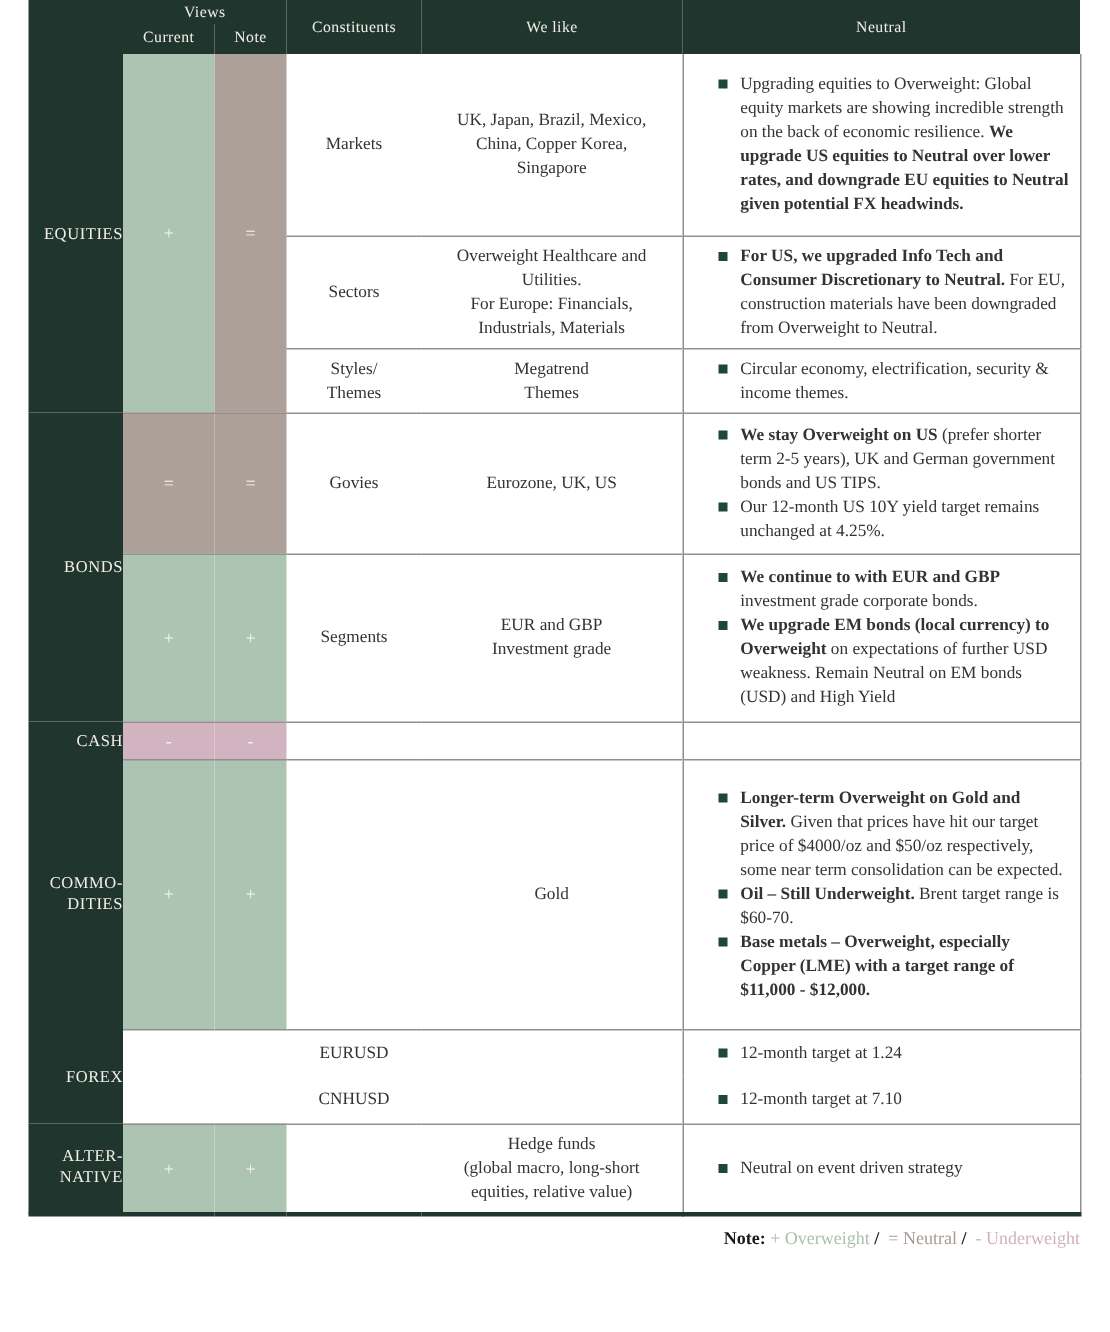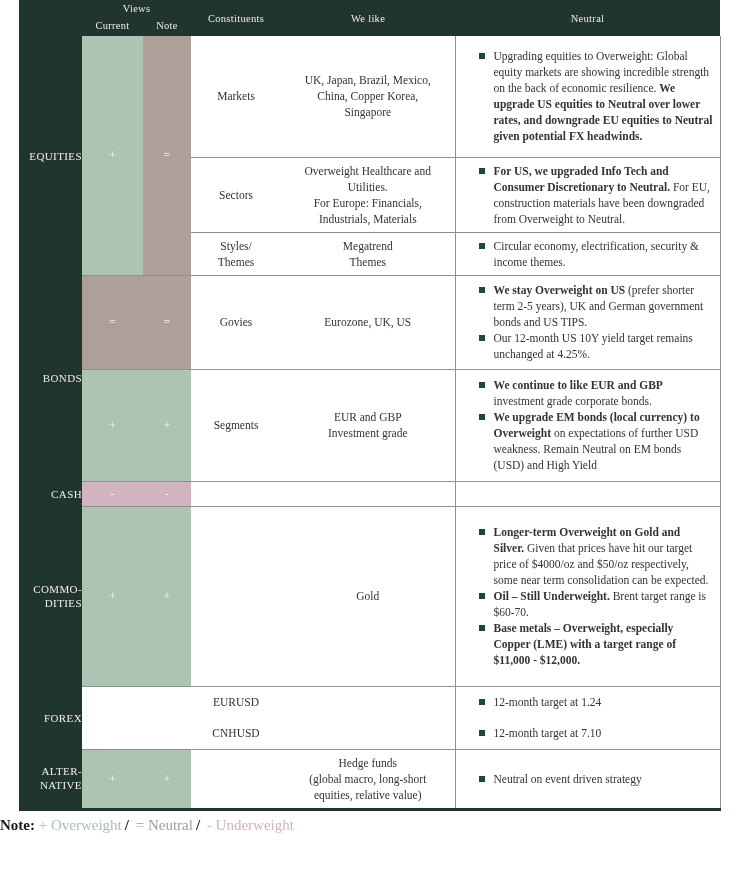--- a/index.html
+++ b/index.html
@@ -46,22 +46,22 @@
     border-right:1px solid var(--grid,#8f8f8f);
   }
   .bullet-item{display:flex;align-items:flex-start;}
   .sq{flex:0 0 auto;width:6px;height:6px;background:var(--bullet,#1d473d);margin:5px 9px 0 0;}
   .btxt{flex:1 1 auto;}
   .b{font-weight:bold;}
   tr.section-start td{border-top:1px solid var(--grid,#8f8f8f);}
   tr.section-start td.asset{border-top:0;margin-left:32px;}
   tr.sub-divider td{border-top:1px solid var(--grid,#8f8f8f);}
   .note{
-    width:720px;margin-top:7px;
-    font-size:15px;line-height:15px;
+    width:720px;margin-top:7px;text-align:right;
+    font-size:12px;line-height:15px;
   }
   .note .note-label{font-weight:bold;color:#1a1a1a;}
   .note .slash{font-weight:bold;color:#1a1a1a;padding:0 3px;}
   .note .ni{white-space:nowrap;}
 </style>
 </head>
 <body>
 
 <div class="page">
 
@@ -172,21 +172,21 @@
           <td class="constituent">
             <div>Segments</div>
           </td>
           <td class="welike">
             <div>EUR and GBP</div>
             <div>Investment grade</div>
           </td>
           <td class="comments">
             <div class="bullet-item">
               <span class="sq"></span>
-              <span class="btxt"><span class="b">We continue to like EUR and GBP</span><span> investment grade corporate bonds.</span></span>
+              <span class="btxt"><span class="b">We continue to with EUR and GBP</span><span> investment grade corporate bonds.</span></span>
             </div>
             <div class="bullet-item">
               <span class="sq"></span>
               <span class="btxt"><span class="b">We upgrade EM bonds (local currency) to Overweight</span><span> on expectations of further USD weakness. Remain Neutral on EM bonds (USD) and High Yield</span></span>
             </div>
           </td>
         </tr>
         <tr class="section-start" style="height: 25px;">
           <td class="asset" rowspan="1">
             <div>CASH</div>

